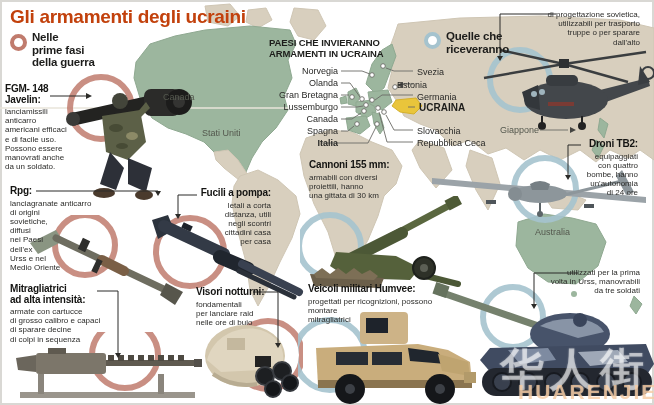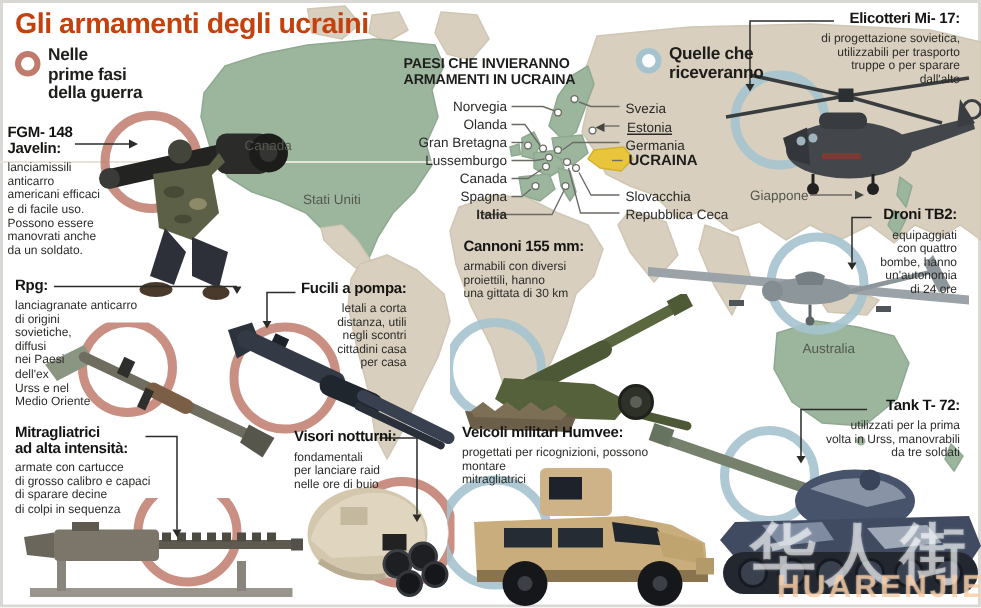--- a/index.html
+++ b/index.html
@@ -308,21 +308,21 @@
     <div class="country">Norvegia</div>
     <div class="country">Olanda</div>
     <div class="country">Gran Bretagna</div>
     <div class="country">Lussemburgo</div>
     <div class="country">Canada</div>
     <div class="country">Spagna</div>
     <div class="country b">Italia</div>
   </div>
 
   <div class="abs country" style="left:417px;top:66px;">Svezia</div>
-  <div class="abs country" style="left:418px;top:79px;text-decoration:underline;">Estonia</div>
+  <div class="abs country" style="left:397px;top:79px;">Estonia</div>
   <div class="abs country" style="left:417px;top:91px;">Germania</div>
   <div class="abs geo b" style="left:419px;top:102px;">UCRAINA</div>
   <div class="abs country" style="left:417px;top:125px;">Slovacchia</div>
   <div class="abs country" style="left:417px;top:137px;">Repubblica Ceca</div>
 
   <div class="abs geo" style="left:163px;top:92px;">Canada</div>
   <div class="abs geo" style="left:202px;top:128px;">Stati Uniti</div>
   <div class="abs geo" style="left:500px;top:125px;">Giappone</div>
   <div class="abs geo" style="left:535px;top:227px;">Australia</div>
 
@@ -383,38 +383,36 @@
   </div>
 
   <div class="abs wl" style="left:308px;top:284px;width:165px;">
     <div class="wname pre">Veicoli militari Humvee:</div>
     <div class="wdesc pre">progettati per ricognizioni, possono
 montare
 mitragliatrici</div>
   </div>
 
   <div class="abs wl r" style="left:488px;top:8px;width:152px;">
-    <div class="wname pre">Elicotteri Mi- 17:</div>
     <div class="wdesc pre">di progettazione sovietica,
 utilizzabili per trasporto
 truppe o per sparare
 dall'alto</div>
   </div>
 
   <div class="abs wl r" style="left:556px;top:139px;width:82px;text-align:right;">
     <div class="wname pre">Droni TB2:</div>
     <div class="wdesc pre">equipaggiati
 con quattro
 bombe, hanno
 un'autonomia
 di 24 ore</div>
   </div>
 
   <div class="abs wl r" style="left:518px;top:266px;width:122px;">
-    <div class="wname pre">Tank T- 72:</div>
     <div class="wdesc pre">utilizzati per la prima
 volta in Urss, manovrabili
 da tre soldati</div>
   </div>
 
   <div class="abs wm-cjk" style="left:500px;top:340px;">华人街</div>
   <div class="abs wm-lat" style="left:518px;top:380px;">HUARENJIE</div>
 
 </div>
 

